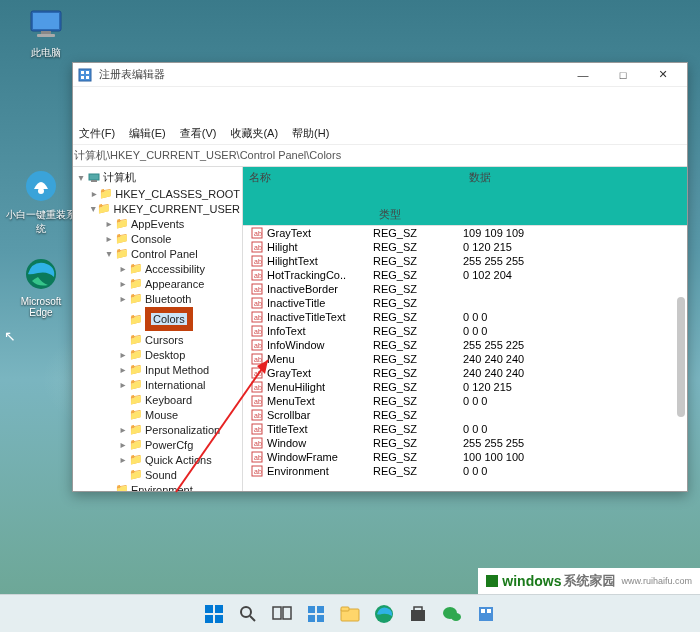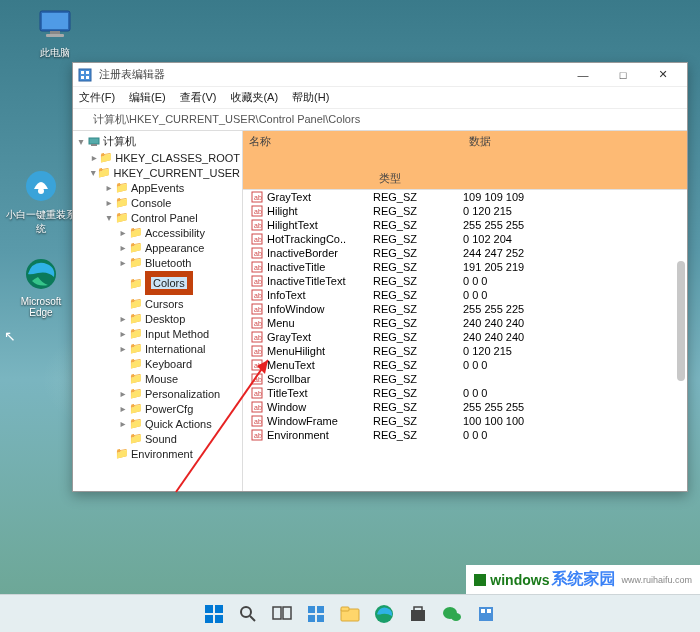--- a/index.html
+++ b/index.html
@@ -1,50 +1,50 @@
 <!DOCTYPE html>
 <html><head>
 <meta charset="utf-8">
 <style>
 * { box-sizing: border-box; margin: 0; padding: 0; }
 body { font-family: "Microsoft YaHei", "Segoe UI", sans-serif; font-size: 12px; width: 700px; height: 632px; overflow: hidden; position: relative; }
 .desktop { width: 100%; height: 100%; background: linear-gradient(180deg, #3a7a8a 0%, #5a9aaa 40%, #7ab5c0 60%, #6ba590 100%); position: relative; }
 .desktop::before { content: ""; position: absolute; inset: 0; background: radial-gradient(ellipse 40% 20% at 30% 60%, rgba(180,220,210,0.6), transparent 60%), radial-gradient(ellipse 30% 15% at 60% 50%, rgba(200,230,220,0.5), transparent 60%); }
 .desktop-icon { position: absolute; width: 62px; text-align: center; color: #fff; font-size: 10px; text-shadow: 0 1px 2px rgba(0,0,0,0.8); }
 .desktop-icon .icon { width: 36px; height: 36px; margin: 0 auto 4px; display: flex; align-items: center; justify-content: center; font-size: 24px; }
-.di-thiscomputer { top: 6px; left: 24px; }
+.di-thiscomputer { top: 6px; left: 15px; }
 .di-wechat { top: 84px; left: 10px; }
 .di-mgr { top: 168px; left: 4px; width: 74px; }
 .di-edge { top: 256px; left: 10px; }
 .cursor { position: absolute; top: 328px; left: 4px; font-size: 14px; color: #fff; }
 
 .window { position: absolute; top: 62px; left: 72px; width: 616px; height: 430px; background: #fff; border: 1px solid #999; box-shadow: 0 4px 12px rgba(0,0,0,0.3); display: flex; flex-direction: column; }
 .titlebar { height: 24px; display: flex; align-items: center; padding: 0 4px; border-bottom: 1px solid #eee; }
 .titlebar .app-icon { width: 16px; height: 16px; margin-right: 6px; display: inline-flex; align-items: center; justify-content: center; }
 .titlebar .title { flex: 1; font-size: 11px; color: #444; }
 .window-controls { display: flex; }
 .window-controls span { width: 40px; height: 24px; display: flex; align-items: center; justify-content: center; font-size: 11px; color: #333; }
-.menubar { height: 22px; display: flex; align-items: center; padding: 0 6px; font-size: 11px; border-bottom: 1px solid #eee; }
+.menubar { height: 22px; display: flex; align-items: center; padding: 0 6px; font-size: 11px; border-bottom: 1px solid #eee; margin-top: 36px; }
 .menubar span { margin-right: 14px; color: #222; }
-.pathbar { height: 22px; padding: 2px 20px; border-bottom: 1px solid #ddd; font-size: 11px; color: #555; display: flex; align-items: center; }
+.pathbar { height: 22px; padding: 2px 1px; border-bottom: 1px solid #ddd; font-size: 11px; color: #555; display: flex; align-items: center; }
 
 .content { flex: 1; display: flex; overflow: hidden; }
 .tree { width: 170px; border-right: 1px solid #ddd; overflow: auto; font-size: 11px; padding: 2px; }
 .tree-item { display: flex; align-items: center; padding: 1px 0; white-space: nowrap; }
 .tree-item .caret { width: 12px; display: inline-block; text-align: center; color: #888; font-size: 10px; }
 .tree-item .folder-icon { width: 14px; display: inline-flex; align-items: center; justify-content: center; margin-right: 2px; color: #d6a93f; }
 .tree-item .computer-icon { color: #5a8; }
 .tree-item .label { color: #222; }
 .tree-item .label.selected { background: #cce4f7; border: 6px solid #c2410c; padding: 0 2px; }
 .indent-1 { padding-left: 14px; }
 .indent-2 { padding-left: 28px; }
 .indent-3 { padding-left: 42px; }
 
 .listview { flex: 1; overflow: auto; font-size: 11px; }
-.list-header { display: flex; border-bottom: 1px solid #e0e0e0; background: #fdba74; position: sticky; top: 0; }
+.list-header { display: flex; border-bottom: 1px solid #e0e0e0; background: #14b8a6; position: sticky; top: 0; }
 .list-header span { padding: 3px 6px; color: #444; }
 .col-name { width: 130px; }
 .col-type { width: 90px; margin-top: 37px; }
 .col-data { flex: 1; }
 .list-row { display: flex; padding: 1px 0; }
 .list-row .value-icon { width: 16px; display: inline-flex; align-items: center; justify-content: center; margin: 0 2px 0 6px; }
 .list-row .cell-name { width: 106px; }
 .list-row .cell-type { width: 90px; }
 .list-row .cell-data { flex: 1; }
 
@@ -295,32 +295,30 @@
             </div>
             <div class="list-row">
               <span class="value-icon">
                 <svg width="12" height="12">
                   <rect x="1" y="1" width="10" height="10" fill="#fff" stroke="#d04a4a"></rect>
                   <text x="3" y="9" font-size="7" fill="#d04a4a">ab</text>
                 </svg>
               </span>
               <span class="cell-name">InactiveBorder</span>
               <span class="cell-type">REG_SZ</span>
-              <span class="cell-data">244 247 252</span>
             </div>
             <div class="list-row">
               <span class="value-icon">
                 <svg width="12" height="12">
                   <rect x="1" y="1" width="10" height="10" fill="#fff" stroke="#d04a4a"></rect>
                   <text x="3" y="9" font-size="7" fill="#d04a4a">ab</text>
                 </svg>
               </span>
               <span class="cell-name">InactiveTitle</span>
               <span class="cell-type">REG_SZ</span>
-              <span class="cell-data">191 205 219</span>
             </div>
             <div class="list-row">
               <span class="value-icon">
                 <svg width="12" height="12">
                   <rect x="1" y="1" width="10" height="10" fill="#fff" stroke="#d04a4a"></rect>
                   <text x="3" y="9" font-size="7" fill="#d04a4a">ab</text>
                 </svg>
               </span>
               <span class="cell-name">InactiveTitleText</span>
               <span class="cell-type">REG_SZ</span>
@@ -453,21 +451,21 @@
   </div>
 
   <svg class="arrow-anno" width="140" height="160">
     <line x1="20" y1="150" x2="112" y2="18" stroke="#e62222" stroke-width="2"></line>
     <polygon points="112,18 101,24 109,32" fill="#e62222"></polygon>
   </svg>
 
   <div class="watermark">
     <span class="sq"></span>
     <span>windows</span>
-    <span style="color:#3b82f6;font-size:16px;margin-left:2px">系统家园</span>
+    <span style="color:#737373;font-size:13px;margin-left:2px">系统家园</span>
     <small>www.ruihaifu.com</small>
   </div>
 
   <div class="taskbar">
     <span class="tb-icon">
         <svg width="20" height="20">
           <rect x="1" y="1" width="8" height="8" fill="#0078d4"></rect>
           <rect x="11" y="1" width="8" height="8" fill="#0078d4"></rect>
           <rect x="1" y="11" width="8" height="8" fill="#0078d4"></rect>
           <rect x="11" y="11" width="8" height="8" fill="#0078d4"></rect>

